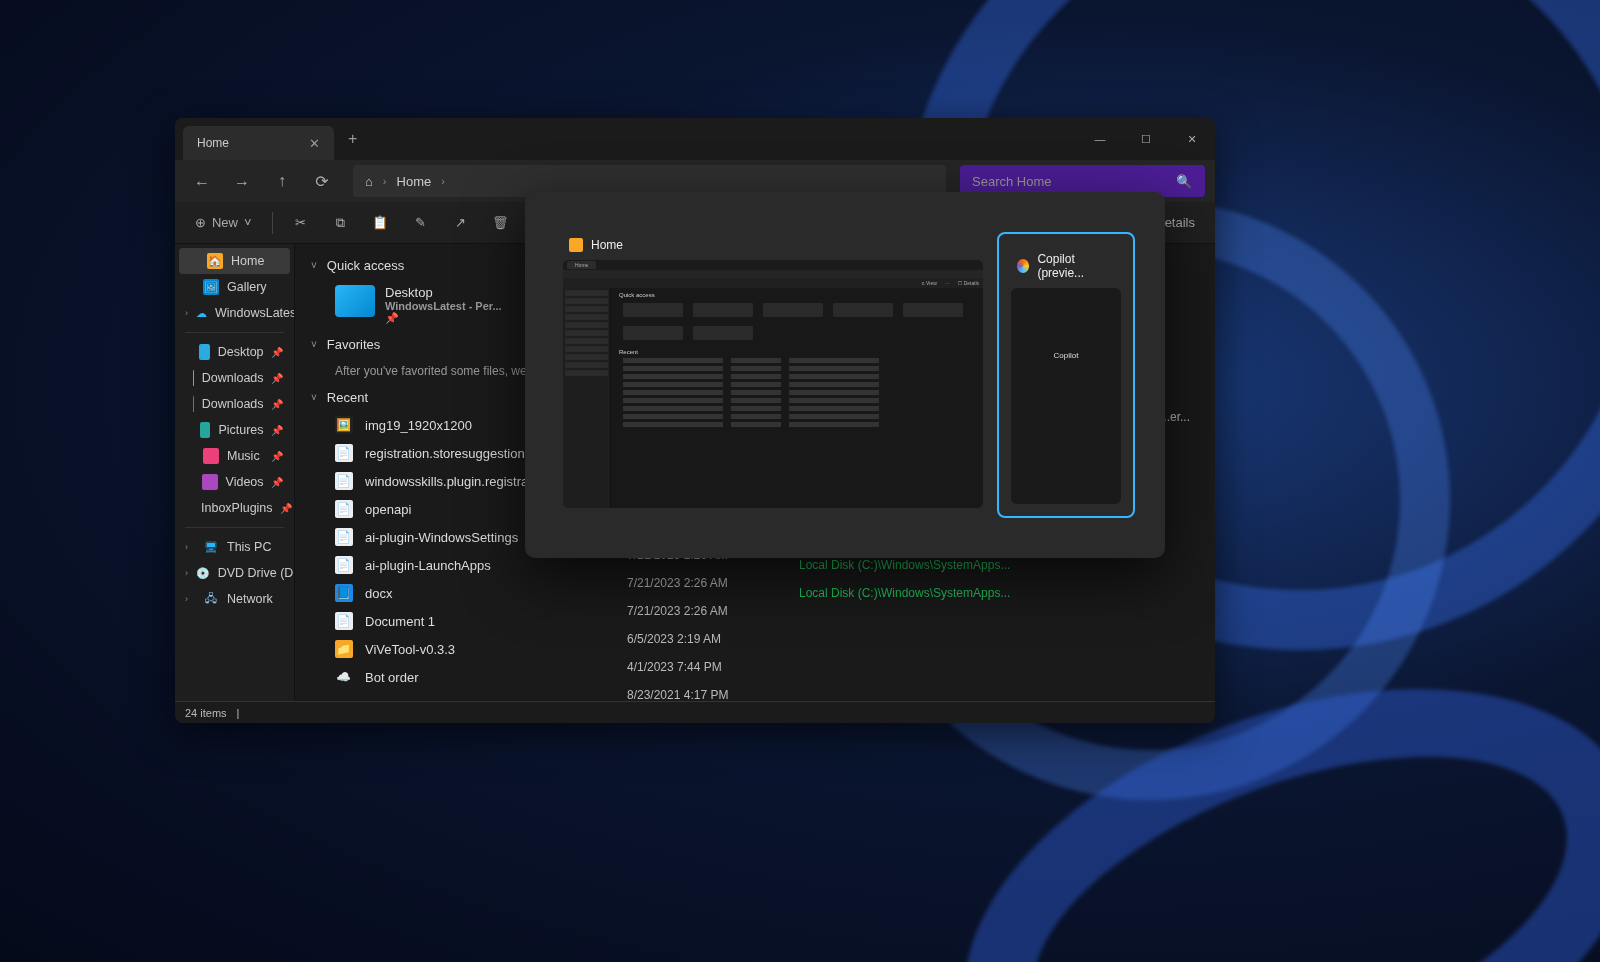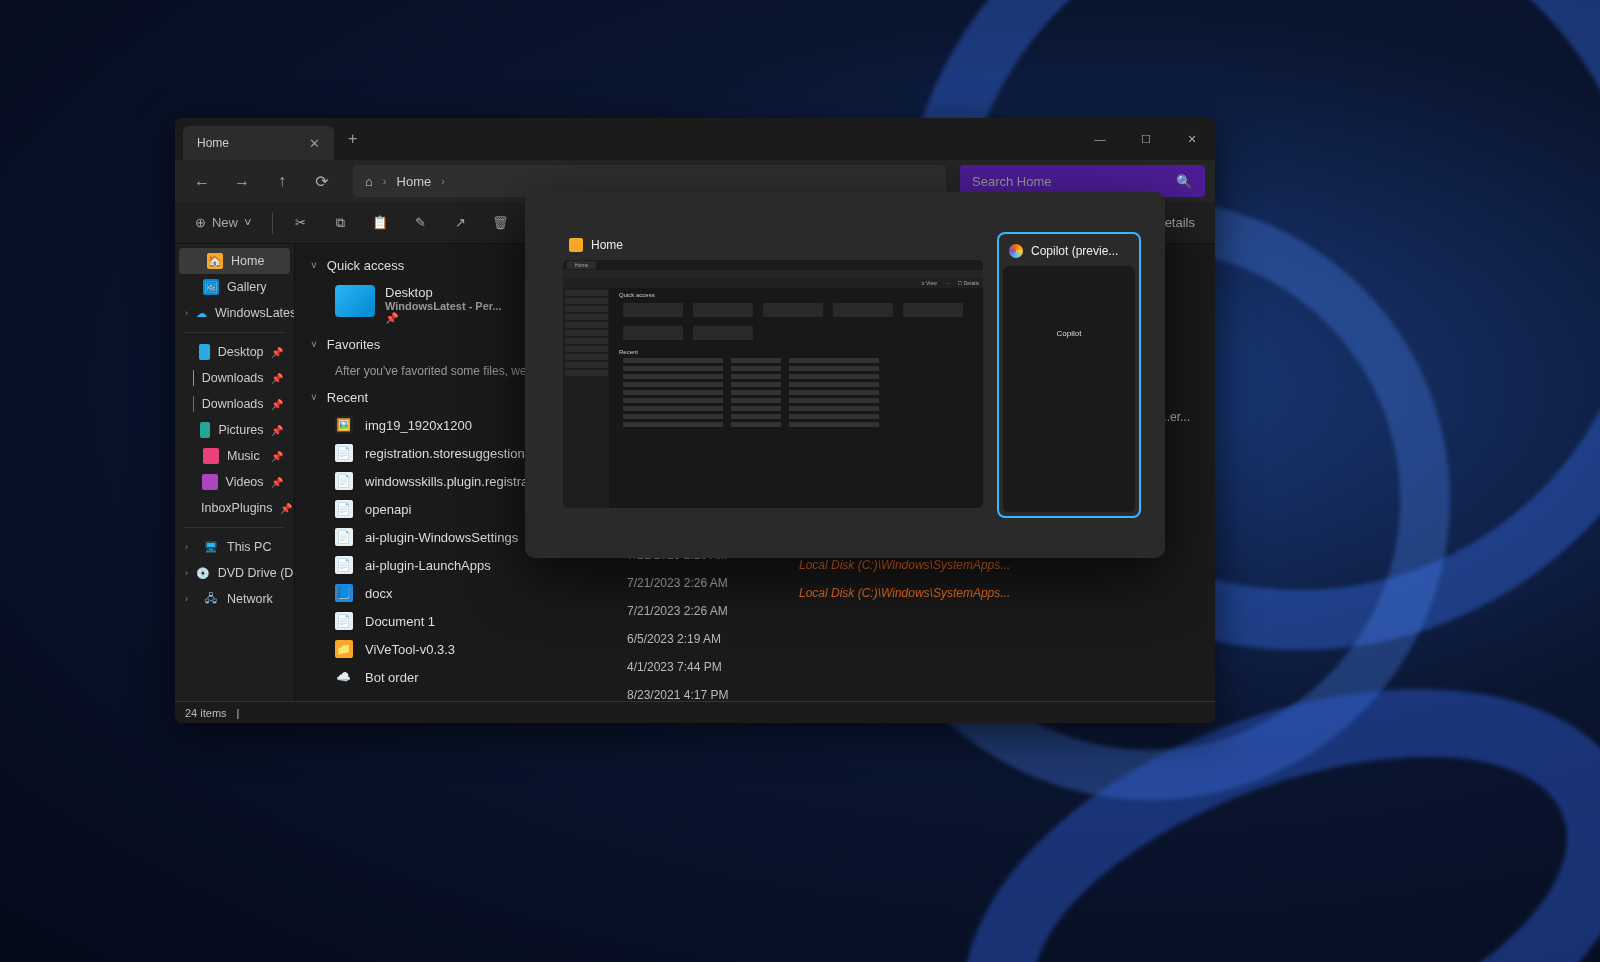--- a/index.html
+++ b/index.html
@@ -57,37 +57,37 @@
     .qa-item { display: flex; gap: 10px; align-items: flex-start; width: 200px; }
     .qa-folder { width: 40px; height: 32px; border-radius: 4px; }
     .qa-text .t1 { font-size: 13px; }
     .qa-text .t2 { font-size: 11px; color: #999; font-weight: bold; }
     .favs-note { padding: 6px 40px; font-size: 12px; color: #999; }
 
     .file-row { display: flex; align-items: center; padding: 5px 16px; gap: 12px; height: 28px; }
     .file-row .ficon { width: 18px; height: 18px; display: flex; align-items: center; justify-content: center; font-size: 12px; margin-left: 24px; }
     .file-row .fname { flex: 0 0 250px; white-space: nowrap; overflow: hidden; text-overflow: ellipsis; }
     .file-row .fdate { flex: 0 0 160px; color: #bbb; font-size: 12px; margin-top: 36px; }
-    .file-row .floc { flex: 1; color: #f97316; font-size: 12px; white-space: nowrap; overflow: hidden; font-style: italic; }
+    .file-row .floc { flex: 1; color: #22c55e; font-size: 12px; white-space: nowrap; overflow: hidden; }
 
     .statusbar { height: 22px; background: #1b1b1b; border-top: 1px solid #333; display: flex; align-items: center; padding: 0 10px; font-size: 11px; color: #bbb; gap: 10px; }
 
     
     .alttab {
       position: absolute; left: 525px; top: 192px; width: 640px; height: 366px;
       background: #2a2a2a; border-radius: 10px;
       box-shadow: 0 20px 60px rgba(0,0,0,0.7);
       display: flex; gap: 14px; padding: 40px 38px; color: #eee;
     }
     .at-card { display: flex; flex-direction: column; gap: 0; }
     .at-head { display: flex; align-items: center; gap: 8px; font-size: 12px; padding: 6px 6px 8px 6px; }
     .at-thumb { background: #1a1a1a; border-radius: 6px; overflow: hidden; }
     .at-card.home .at-thumb { width: 420px; height: 248px; }
-    .at-card.copilot { border: 2px solid #35b8ff; border-radius: 8px; padding: 4px; }
-    .at-card.copilot .at-thumb { width: 132px; height: 248px; display: flex; flex-direction: column; align-items: center; padding: 40px 6px 6px 6px; gap: 23px; }
+    .at-card.copilot { border: 2px solid #35b8ff; border-radius: 8px; padding: 12px; }
+    .at-card.copilot .at-thumb { width: 110px; height: 248px; display: flex; flex-direction: column; align-items: center; padding: 40px 6px 6px 6px; gap: 23px; }
 
     
     .mini { width: 100%; height: 100%; background: #181818; font-size: 5px; color: #aaa; display: flex; flex-direction: column; }
     .mini .mtab { height: 10px; background: #1b1b1b; display: flex; align-items: center; padding-left: 4px; }
     .mini .mtab span { background: #2c2c2c; padding: 1px 8px; border-radius: 2px 2px 0 0; }
     .mini .mnav { height: 8px; background: #252525; }
     .mini .mtool { height: 10px; background: #202020; display: flex; justify-content: flex-end; padding-right: 4px; align-items: center; gap: 8px; }
     .mini .mbody { flex: 1; display: flex; }
     .mini .mside { width: 48px; background: #1e1e1e; border-right: 1px solid #111; padding: 2px; display: flex; flex-direction: column; gap: 2px; }
     .mini .mside div { height: 6px; background: #2b2b2b; border-radius: 1px; }

